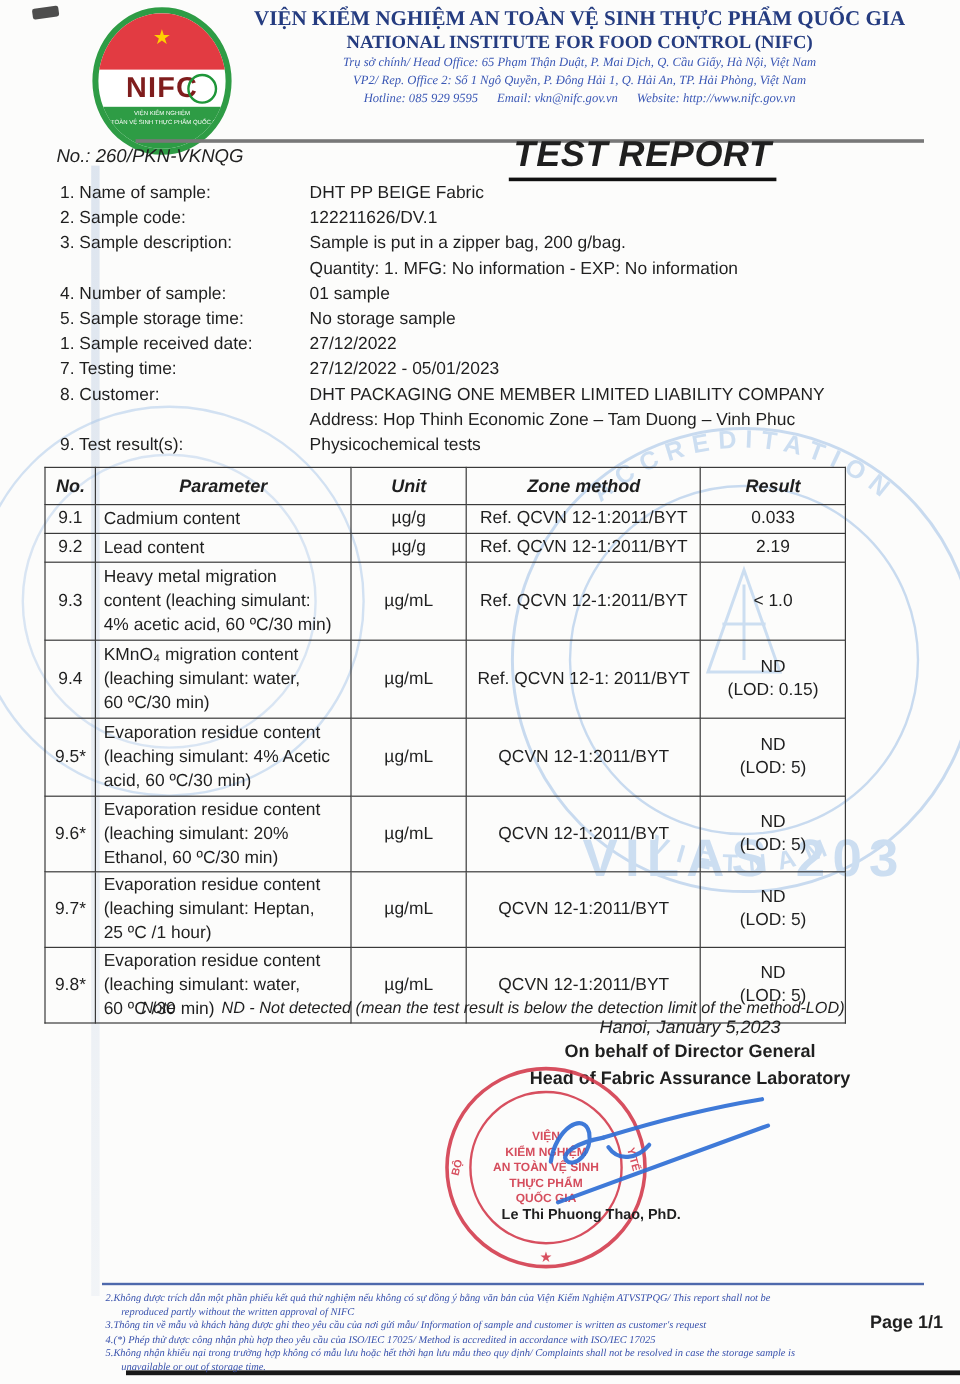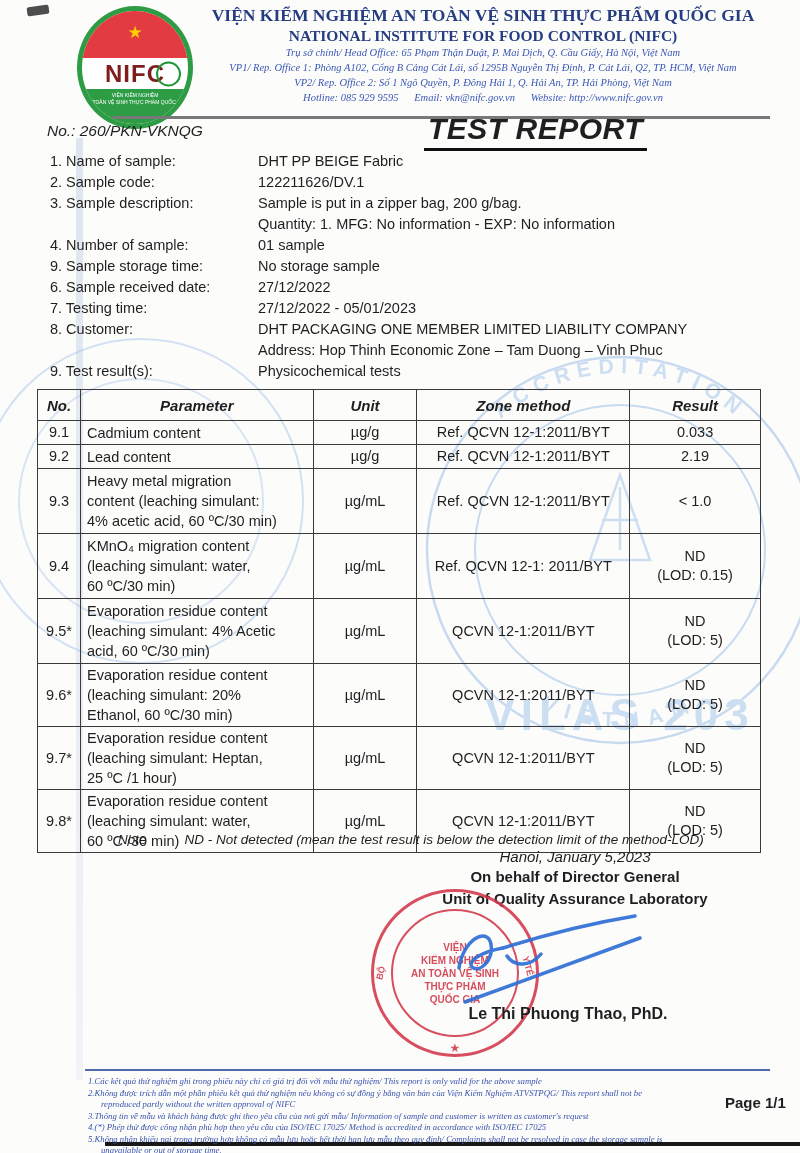--- a/index.html
+++ b/index.html
@@ -35,21 +35,21 @@
   #rule1{left:113px;top:116px;width:657px;height:3px;background:#787878;}
   #report-no{left:47px;top:122px;font-style:italic;font-size:15.5px;}
   #title{left:424px;top:112px;font-size:30px;font-weight:bold;font-style:italic;letter-spacing:.5px;border-bottom:3px solid #101010;padding:0 4px 2px 4px;}
   
   #info{left:50px;top:151px;width:730px;font-size:14.5px;line-height:21px;}
   .info-row{display:flex;}
   .info-label{width:208px;flex:none;}
   .info-value{white-space:pre-line;}
   
   #tbl-wrap{left:37px;top:389px;width:724px;}
-  table{border-collapse:collapse;width:724px;background:transparent;}
+  table{border-collapse:collapse;width:668px;background:transparent;}
   th,td{border:1.6px solid #3a3a3a;padding:1px 6px;font-size:14.5px;vertical-align:middle;}
   th{font-style:italic;font-weight:bold;font-size:15px;height:28px;}
   td{text-align:center;line-height:19px;white-space:pre-line;}
   td.param{text-align:left;line-height:20px;}
   tr.h21 td{height:21px;}
   tr.h58 td{height:56px;}
   tr.h62 td{height:60px;}
   tr.h64 td{height:62px;}
   
   #note-row{left:118px;top:832px;font-size:13.5px;font-style:italic;display:flex;gap:38px;text-align:right;}
@@ -59,21 +59,21 @@
   #sig-head .l1{font-weight:bold;font-size:15px;margin-top:3px;}
   #sig-head .l2{font-weight:bold;font-size:15px;margin-top:5px;}
   #stamp{left:371px;top:889px;width:168px;height:168px;opacity:.88;}
   #stamp .c-out{position:absolute;inset:0;border:3px solid #d3384a;border-radius:50%;}
   #stamp .c-in{position:absolute;inset:20px;border:2px solid #d3384a;border-radius:50%;display:flex;align-items:center;justify-content:center;}
   #stamp .s-text{color:#d03648;font-weight:bold;font-size:10px;line-height:13px;text-align:center;}
   #stamp .s-star{position:absolute;left:50%;bottom:2px;transform:translateX(-50%);color:#d3384a;font-size:12px;}
   #stamp .s-left{position:absolute;left:3px;top:50%;transform:translateY(-50%) rotate(-75deg);color:#d3384a;font-size:9px;font-weight:bold;}
   #stamp .s-right{position:absolute;right:1px;top:46%;transform:translateY(-50%) rotate(75deg);color:#d3384a;font-size:9px;font-weight:bold;}
   #sig-svg{left:445px;top:910px;}
-  #signer{left:388px;top:1005px;width:360px;text-align:center;font-weight:bold;font-size:16px;}
+  #signer{left:418px;top:1005px;width:360px;text-align:left;font-weight:bold;font-size:12px;}
   
   #rule2{left:85px;top:1069px;width:685px;height:2px;background:#2f4f9e;opacity:.85;}
   #footnotes{left:88px;top:1076px;width:665px;color:#3952ad;font-size:8.7px;line-height:11.5px;font-style:italic;font-family:"Liberation Serif","DejaVu Serif",serif;}
   .fnote{padding-left:13px;text-indent:-13px;white-space:pre-line;}
   #page-label{left:725px;top:1094px;font-weight:bold;font-size:15px;}
 </style>
 </head>
 <body>
 
 <div class="abs" id="corner-mark"></div>
@@ -110,21 +110,20 @@
   <div class="band-green">
     <div>VIỆN KIỂM NGHIỆM</div>
     <div>AN TOÀN VỆ SINH THỰC PHẨM QUỐC GIA</div>
   </div>
 </div>
 
 <div class="abs" id="hdr">
   <div class="inst-vi">VIỆN KIỂM NGHIỆM AN TOÀN VỆ SINH THỰC PHẨM QUỐC GIA</div>
   <div class="inst-en">NATIONAL INSTITUTE FOR FOOD CONTROL (NIFC)</div>
   <div class="addr">Trụ sở chính/ Head Office: 65 Phạm Thận Duật, P. Mai Dịch, Q. Cầu Giấy, Hà Nội, Việt Nam</div>
-  <div class="addr">VP1/ Rep. Office 1: Phòng A102, Cổng B Cảng Cát Lái, số 1295B Nguyễn Thị Định, P. Cát Lái, Q2, TP. HCM, Việt Nam</div>
   <div class="addr">VP2/ Rep. Office 2: Số 1 Ngô Quyền, P. Đông Hải 1, Q. Hải An, TP. Hải Phòng, Việt Nam</div>
   <div class="addr contact">Hotline: 085 929 9595      Email: vkn@nifc.gov.vn      Website: http://www.nifc.gov.vn</div>
 </div>
 <div class="abs" id="rule1"></div>
 
 <div class="abs" id="report-no">No.: 260/PKN-VKNQG</div>
 <div class="abs" id="title">TEST REPORT</div>
 
 <div class="abs" id="info">
   <div class="info-row">
@@ -138,25 +137,25 @@
   <div class="info-row">
     <span class="info-label">3. Sample description:</span>
     <span class="info-value">Sample is put in a zipper bag, 200 g/bag.
 Quantity: 1. MFG: No information - EXP: No information</span>
   </div>
   <div class="info-row">
     <span class="info-label">4. Number of sample:</span>
     <span class="info-value">01 sample</span>
   </div>
   <div class="info-row">
-    <span class="info-label">9. Sample storage time:</span>
+    <span class="info-label">5. Sample storage time:</span>
     <span class="info-value">No storage sample</span>
   </div>
   <div class="info-row">
-    <span class="info-label">6. Sample received date:</span>
+    <span class="info-label">1. Sample received date:</span>
     <span class="info-value">27/12/2022</span>
   </div>
   <div class="info-row">
     <span class="info-label">7. Testing time:</span>
     <span class="info-value">27/12/2022 - 05/01/2023</span>
   </div>
   <div class="info-row">
     <span class="info-label">8. Customer:</span>
     <span class="info-value">DHT PACKAGING ONE MEMBER LIMITED LIABILITY COMPANY
 Address: Hop Thinh Economic Zone – Tam Duong – Vinh Phuc</span>
@@ -264,21 +263,21 @@
 </div>
 
 <div class="abs" id="note-row">
   <span>Note</span>
   <span>ND - Not detected (mean the test result is below the detection limit of the method-LOD)</span>
 </div>
 
 <div class="abs" id="sig-head">
   <div class="place">Hanoi, January 5,2023</div>
   <div class="l1">On behalf of Director General</div>
-  <div class="l2">Unit of Quality Assurance Laboratory</div>
+  <div class="l2">Head of Fabric Assurance Laboratory</div>
 </div>
 
 <div class="abs" id="stamp">
   <div class="c-out"></div>
   <div class="c-in">
     <div class="s-text">
       <div>VIỆN</div>
       <div>KIỂM NGHIỆM</div>
       <div>AN TOÀN VỆ SINH</div>
       <div>THỰC PHẨM</div>
@@ -296,21 +295,20 @@
     <path d="M58,38 C90,28 135,15 190,6"></path>
     <path d="M20,92 L195,28"></path>
     <path d="M62,46 C70,58 86,56 96,44"></path>
   </g>
 </svg>
 
 <div class="abs" id="signer">Le Thi Phuong Thao, PhD.</div>
 
 <div class="abs" id="rule2"></div>
 <div class="abs" id="footnotes">
-  <div class="fnote">1.Các kết quả thử nghiệm ghi trong phiếu này chỉ có giá trị đối với mẫu thử nghiệm/ This report is only valid for the above sample</div>
   <div class="fnote">2.Không được trích dẫn một phần phiếu kết quả thử nghiệm nếu không có sự đồng ý bằng văn bản của Viện Kiểm Nghiệm ATVSTPQG/ This report shall not be
 reproduced partly without the written approval of NIFC</div>
   <div class="fnote">3.Thông tin về mẫu và khách hàng được ghi theo yêu cầu của nơi gửi mẫu/ Information of sample and customer is written as customer's request</div>
   <div class="fnote">4.(*) Phép thử được công nhận phù hợp theo yêu cầu của ISO/IEC 17025/ Method is accredited in accordance with ISO/IEC 17025</div>
   <div class="fnote">5.Không nhận khiếu nại trong trường hợp không có mẫu lưu hoặc hết thời hạn lưu mẫu theo quy định/ Complaints shall not be resolved in case the storage sample is
 unavailable or out of storage time.</div>
 </div>
 <div class="abs" id="page-label">Page 1/1</div>
 
 </body></html>

